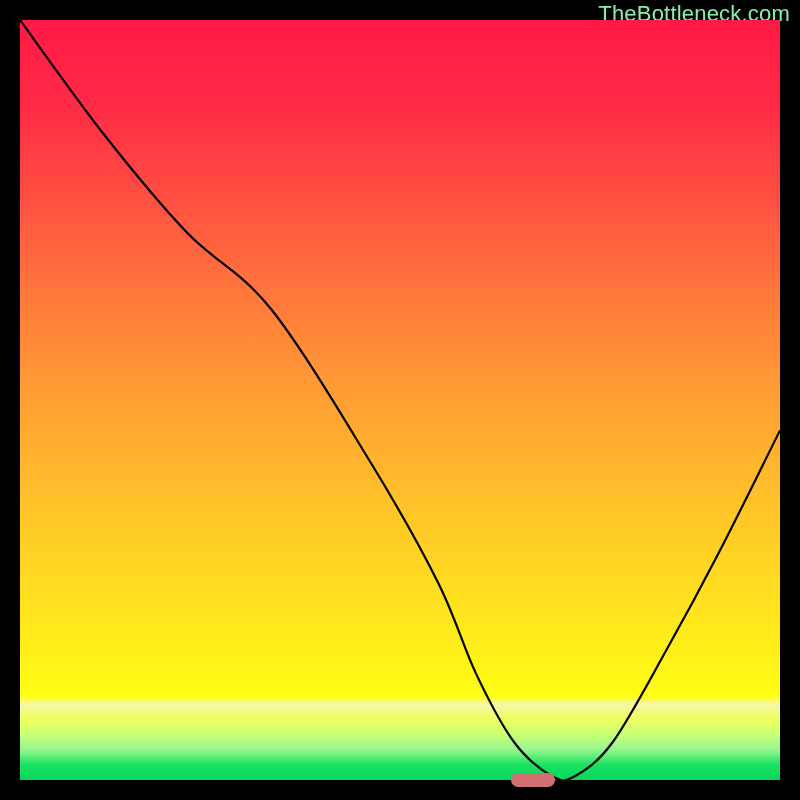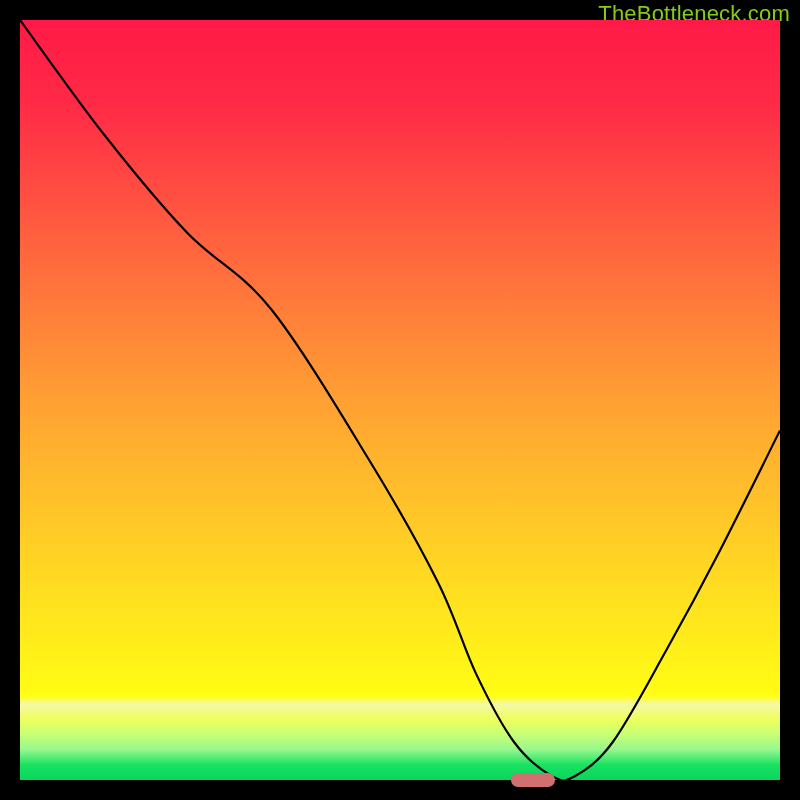--- a/index.html
+++ b/index.html
@@ -49,21 +49,21 @@
     position: absolute;
     width: 44px;
     height: 14px;
     background: #d07070;
     border-radius: 7px;
   }
   .watermark {
     position: absolute;
     top: 1px;
     right: 10px;
-    color: #84cc16;
+    color: #86efac;
     font-size: 22px;
     font-weight: 500;
     letter-spacing: 0.2px;
     user-select: none;
   }
 </style>
 </head>
 <body>
 
 <div class="watermark">TheBottleneck.com</div>

